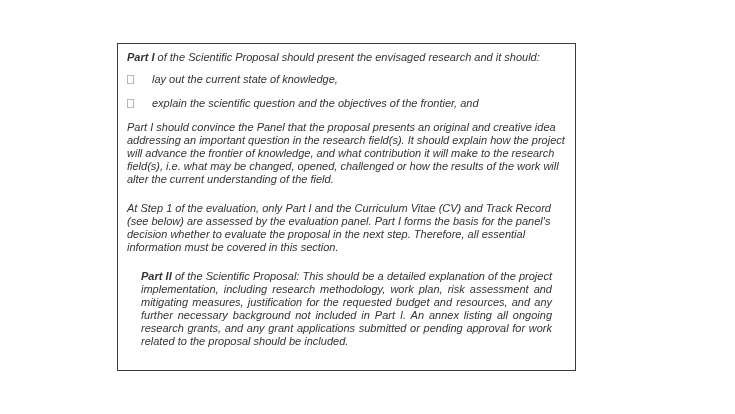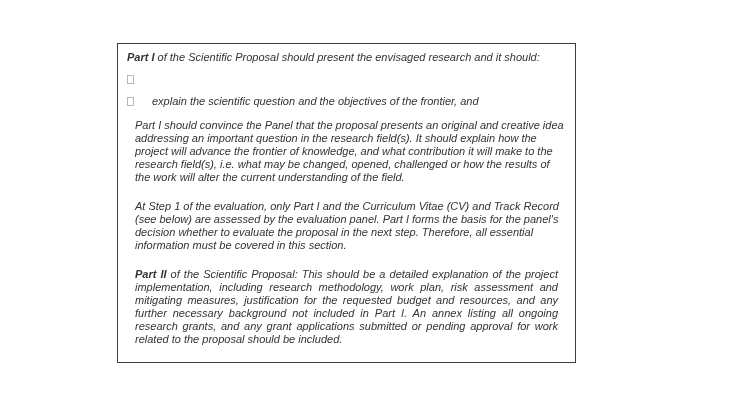--- a/index.html
+++ b/index.html
@@ -45,37 +45,38 @@
     width: 5px;
     height: 7px;
     border: 1px solid #b3b8be;
     margin-top: 2px;
     background: transparent;
   }
   .bullet-text {
     margin-left: 18px;
   }
   .para {
-    margin: 0 0 16px 8px;
+    margin: 0 0 16px 0;
   }
   .para-last {
-    margin: 8px;
+    margin: 14px;
     text-align: justify;
   }
 </style>
 </head>
 <body>
 
 <div class="page">
   <div class="proposal-box">
 
     <p class="intro-line"><strong>Part I</strong><span> of the Scientific Proposal should present the envisaged research and it should:</span></p>
 
     <div class="bullet-item">
       <span class="bullet-glyph"></span>
+      <span class="bullet-text">lay out the current state of knowledge,</span>
     </div>
 
     <div class="bullet-item">
       <span class="bullet-glyph"></span>
       <span class="bullet-text">explain the scientific question and the objectives of the frontier, and</span>
     </div>
 
 
     <p class="para">Part I should convince the Panel that the proposal presents an original and creative idea addressing an important question in the research field(s). It should explain how the project will advance the frontier of knowledge, and what contribution it will make to the research field(s), i.e. what may be changed, opened, challenged or how the results of the work will alter the current understanding of the field.</p>
 

